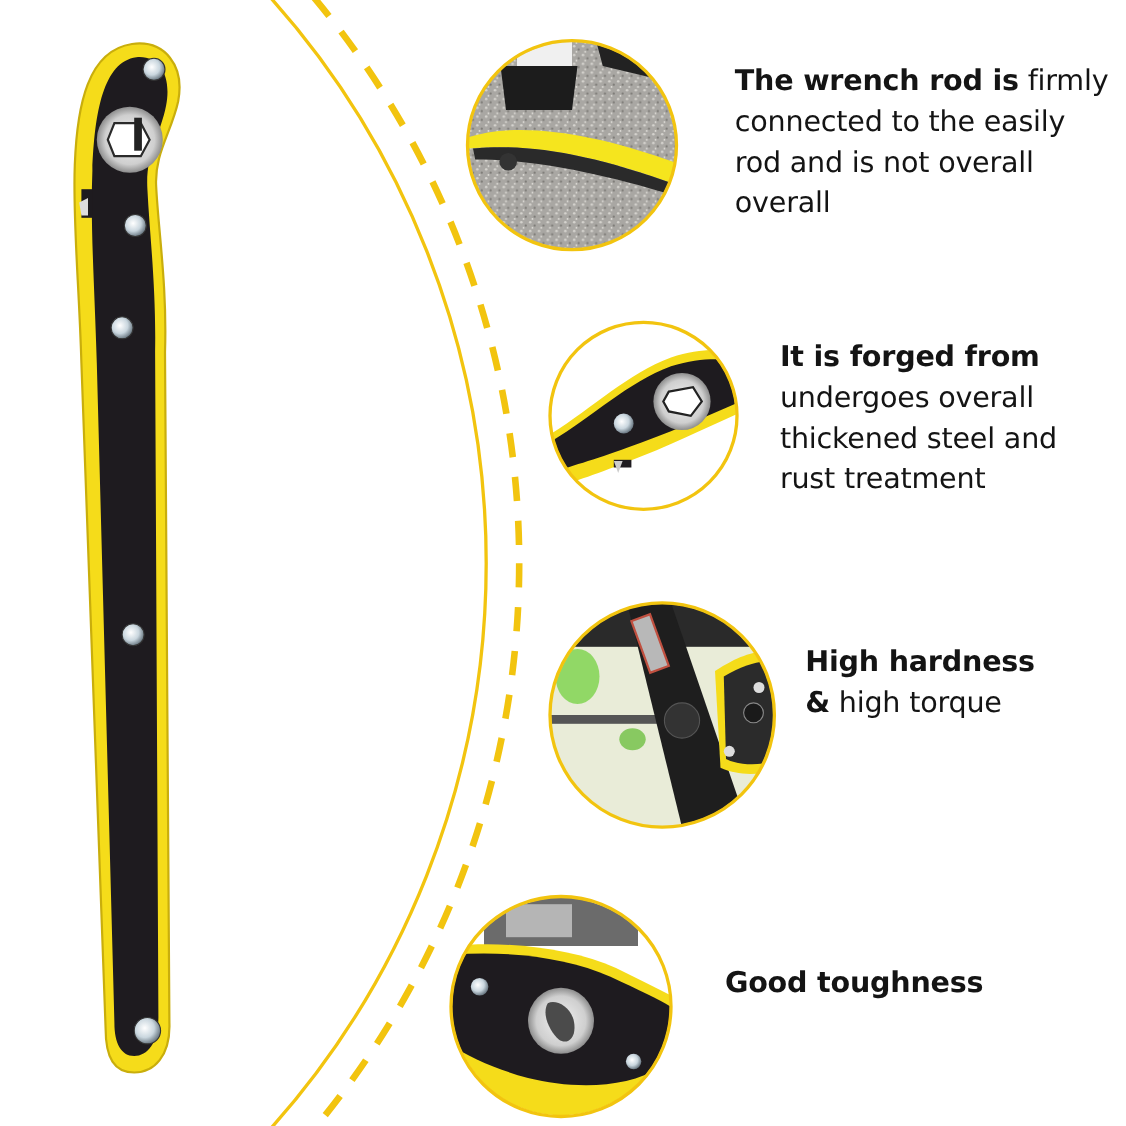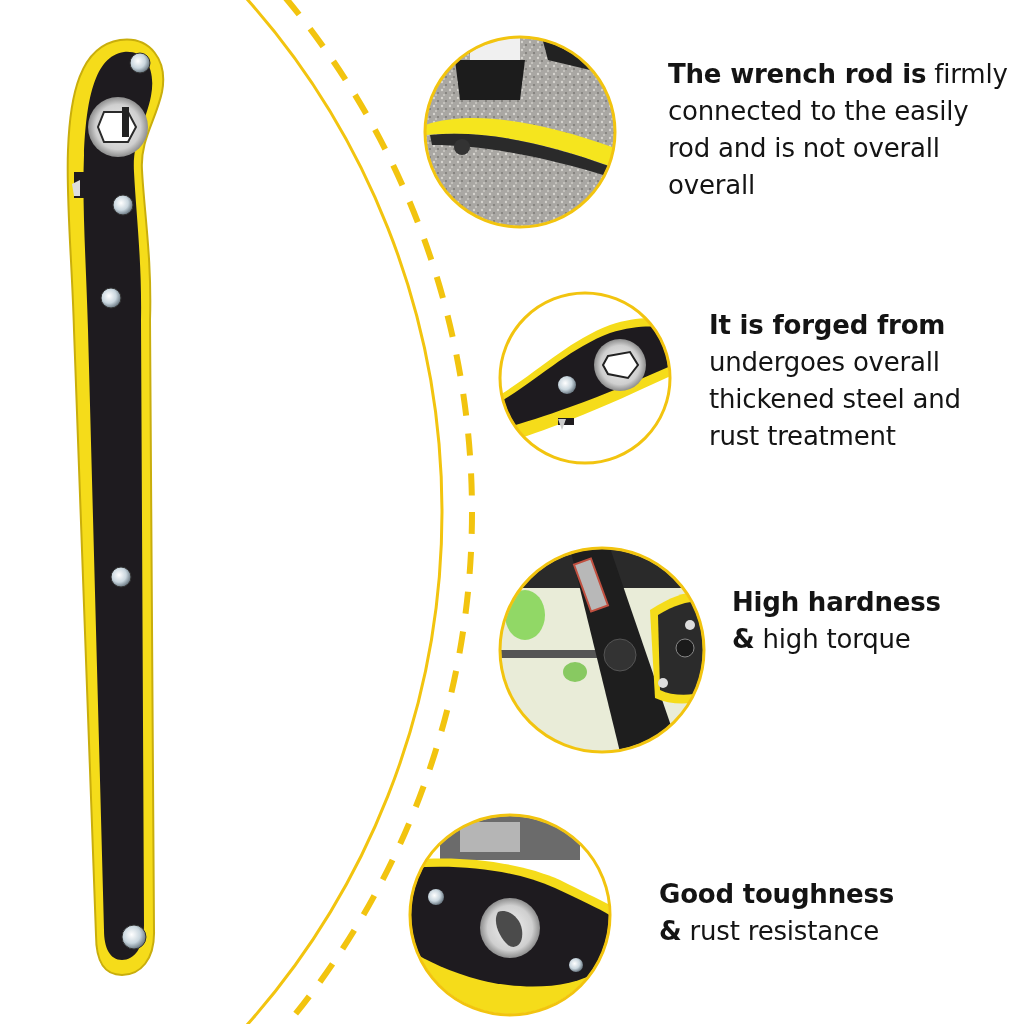--- a/index.html
+++ b/index.html
@@ -157,16 +157,15 @@
     <div>rust treatment</div>
   </div>
 
   <div class="caption" style="left:732px; top:584px;">
     <div><b>High hardness</b></div>
     <div><b>&amp;</b><span> high torque</span></div>
   </div>
 
   <div class="caption" style="left:630px; top:876px;margin-left:29px;">
     <div><b>Good toughness</b></div>
-    <div><b>&amp;</b><span> rust resistance</span></div>
   </div>
 
 </div>
 
 </body></html>

